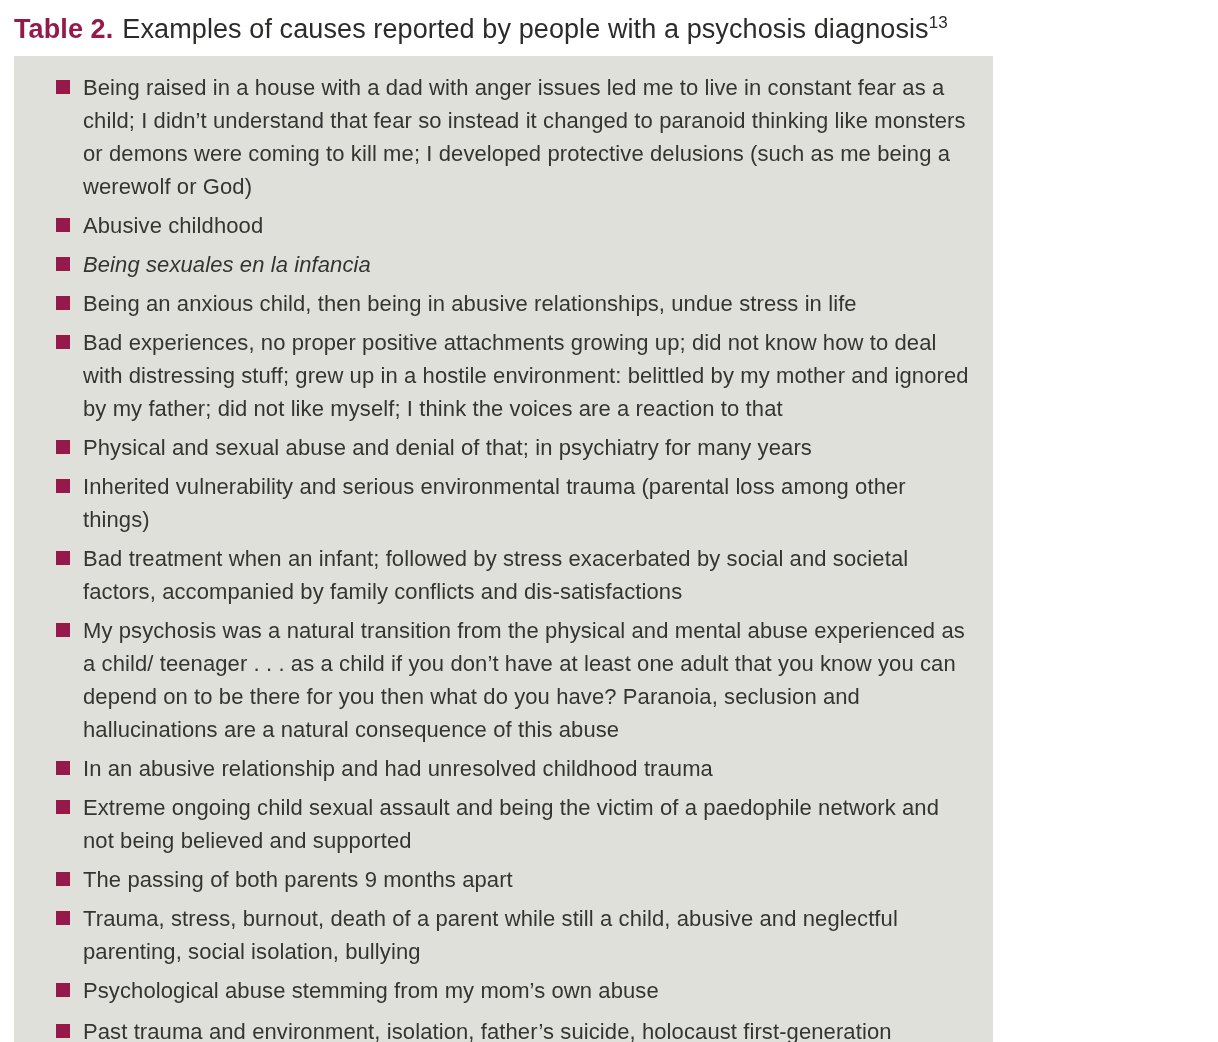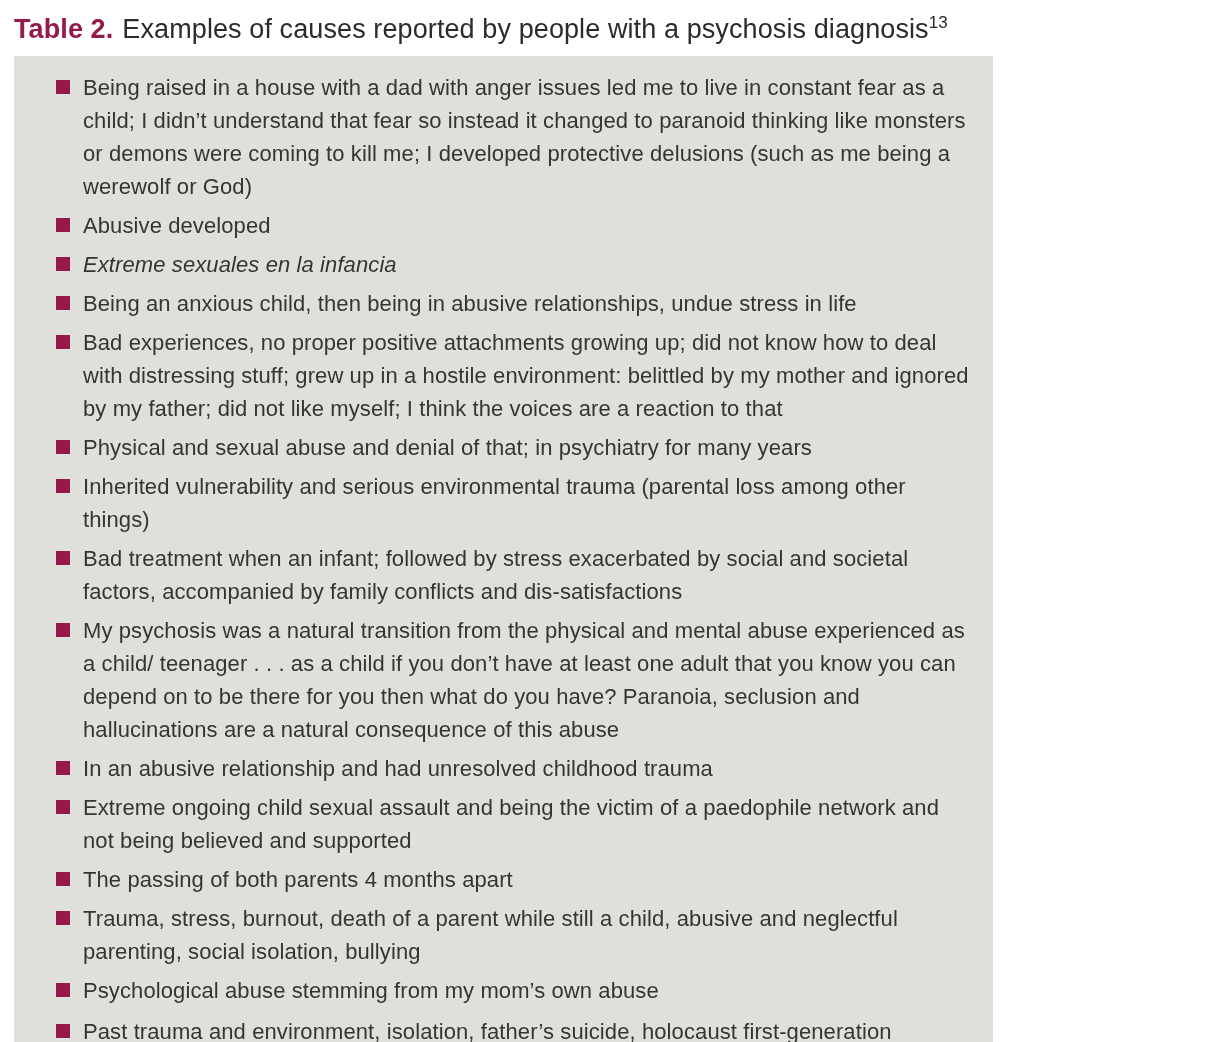--- a/index.html
+++ b/index.html
@@ -79,25 +79,25 @@
 
   <div class="panel">
     <ul class="cause-list">
 
     <li>
         <span class="bullet"></span>
         <span class="item-text">Being raised in a house with a dad with anger issues led me to live in constant fear as a child; I didn’t understand that fear so instead it changed to paranoid thinking like monsters or demons were coming to kill me; I developed protective delusions (such as me being a werewolf or God)</span>
       </li>
         <li>
         <span class="bullet"></span>
-        <span class="item-text">Abusive developed</span>
+        <span class="item-text">Abusive childhood</span>
       </li>
         <li class="italic">
         <span class="bullet"></span>
-        <span class="item-text">Extreme sexuales en la infancia</span>
+        <span class="item-text">Being sexuales en la infancia</span>
       </li>
         <li>
         <span class="bullet"></span>
         <span class="item-text">Being an anxious child, then being in abusive relationships, undue stress in life</span>
       </li>
         <li>
         <span class="bullet"></span>
         <span class="item-text">Bad experiences, no proper positive attachments growing up; did not know how to deal with distressing stuff; grew up in a hostile environment: belittled by my mother and ignored by my father; did not like myself; I think the voices are a reaction to that</span>
       </li>
         <li>
@@ -119,21 +119,21 @@
         <li>
         <span class="bullet"></span>
         <span class="item-text">In an abusive relationship and had unresolved childhood trauma</span>
       </li>
         <li>
         <span class="bullet"></span>
         <span class="item-text">Extreme ongoing child sexual assault and being the victim of a paedophile network and not being believed and supported</span>
       </li>
         <li>
         <span class="bullet"></span>
-        <span class="item-text">The passing of both parents 4 months apart</span>
+        <span class="item-text">The passing of both parents 9 months apart</span>
       </li>
         <li>
         <span class="bullet"></span>
         <span class="item-text">Trauma, stress, burnout, death of a parent while still a child, abusive and neglectful parenting, social isolation, bullying</span>
       </li>
         <li>
         <span class="bullet"></span>
         <span class="item-text">Psychological abuse stemming from my mom’s own abuse</span>
       </li>
         <li>

